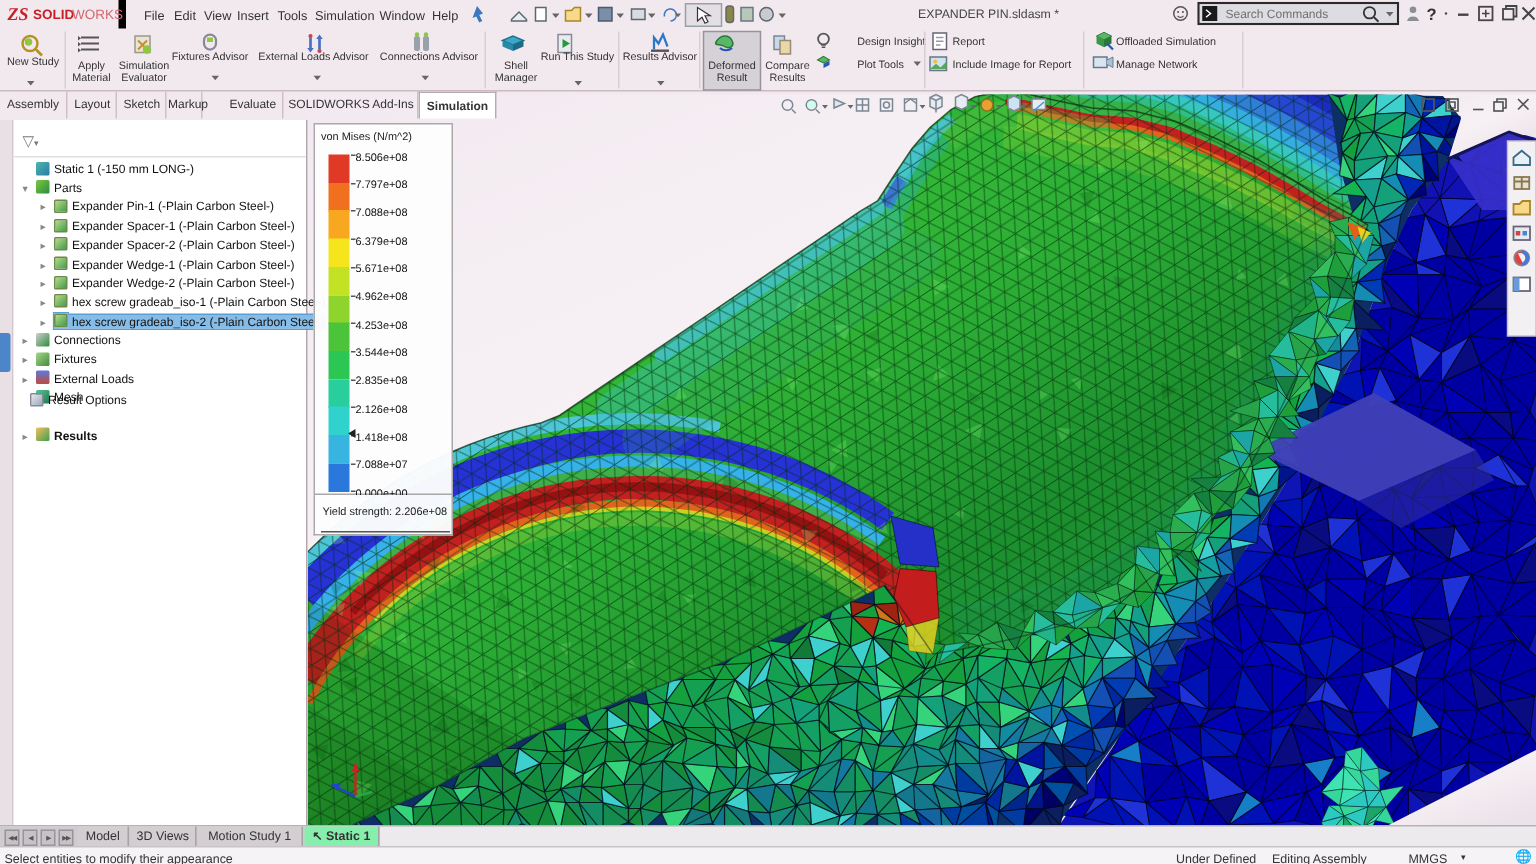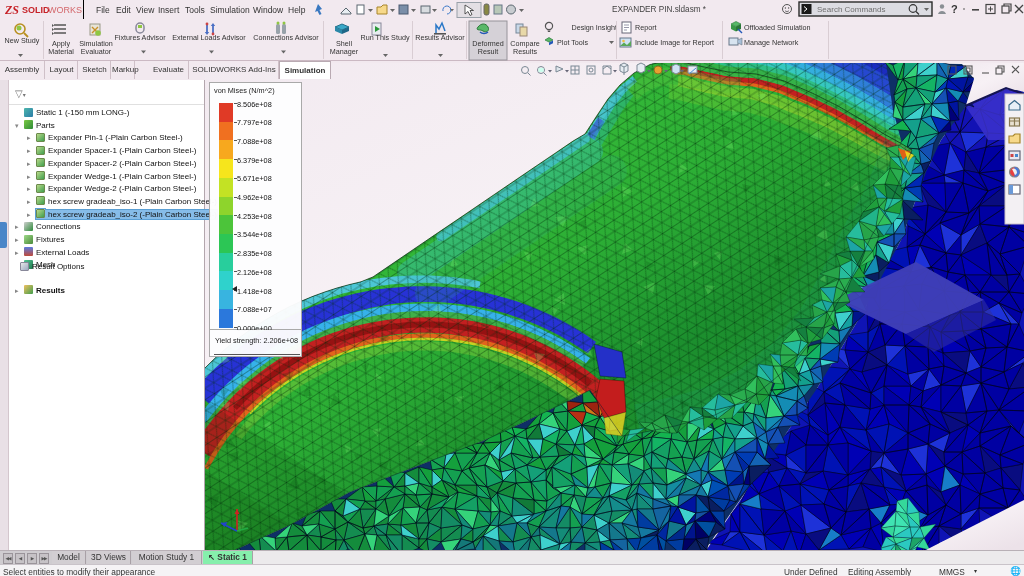--- a/index.html
+++ b/index.html
@@ -1,17 +1,17 @@
 <!DOCTYPE html>
 <html><head><meta charset="utf-8"><style>
 *{margin:0;padding:0;box-sizing:border-box}
 body{width:1024px;height:576px;overflow:hidden;font-family:"Liberation Sans",sans-serif;background:#f2e9ef;position:relative;font-size:8px;color:#222}
 #titlebar{position:absolute;left:0;top:0;width:1024px;height:19px}
 .mi{position:absolute;top:5px;font-size:8.5px;color:#333}
-#logo{position:absolute;left:0;top:0;width:84px;height:19px;border-right:1px solid #000000}
+#logo{position:absolute;left:0;top:0;width:84px;height:19px;border-right:5px solid #000000}
 #ribbon{position:absolute;left:0;top:19px;width:1024px;height:42px;border-bottom:1px solid #cbb9c3}
 .rlbl{position:absolute;font-size:7.2px;color:#333;text-align:center;line-height:7.6px;white-space:pre}
 .rsep{position:absolute;width:1px;background:#d9cdd3}
 #tabstrip{position:absolute;left:0;top:61px;width:1024px;height:19px}
 .tab{position:absolute;top:0;height:18px;font-size:8px;color:#333;text-align:center;line-height:17px;border-right:1px solid #cfc0c8}
 .tab.active{background:#fff;border:1px solid #b9aab2;border-bottom:none;font-weight:bold}
 #lrail{position:absolute;left:0;top:80px;width:9px;height:470px;background:#e9e0e6;border-right:1px solid #d4c6cd}
 #lrail .tag{position:absolute;left:0;top:142px;width:7px;height:26px;background:#4a86c8;border-radius:0 2px 2px 0}
 #panel{position:absolute;left:9px;top:80px;width:196px;height:470px;background:#fff;border-right:1px solid #b3a6ad}
 .trow{position:absolute;left:0;height:12.6px;white-space:nowrap;font-size:8px;line-height:12.6px;color:#111}
@@ -318,21 +318,21 @@
  <div class="rlbl" style="left:250px;top:15px;width:72px">Connections Advisor</div>
  <div class="rlbl" style="left:325px;top:21px;width:38px">Shell
 Manager</div>
  <div class="rlbl" style="left:358px;top:15px;width:54px">Run This Study</div>
  <div class="rlbl" style="left:414px;top:15px;width:52px">Results Advisor</div>
  <div class="rlbl" style="left:470px;top:21px;width:36px">Deformed
 Result</div>
  <div class="rlbl" style="left:508px;top:21px;width:34px">Compare
 Results</div>
  <div class="rlbl" style="left:557px;top:5px;width:60px;text-align:right">Design Insight</div>
- <div class="rlbl" style="left:557px;top:20px;width:60px;text-align:left">Plot Tools</div>
+ <div class="rlbl" style="left:557px;top:20px;width:60px;text-align:center">Plot Tools</div>
  <div class="rlbl" style="left:635px;top:5px;width:60px;text-align:left">Report</div>
  <div class="rlbl" style="left:635px;top:20px;width:110px;text-align:left">Include Image for Report</div>
  <div class="rlbl" style="left:744px;top:5px;width:90px;text-align:left">Offloaded Simulation</div>
  <div class="rlbl" style="left:744px;top:20px;width:90px;text-align:left">Manage Network</div>
  <div class="rsep" style="left:43px;top:2px;height:38px"></div>
  <div class="rsep" style="left:323px;top:2px;height:38px"></div>
  <div class="rsep" style="left:412px;top:2px;height:38px"></div>
  <div class="rsep" style="left:466px;top:2px;height:38px"></div>
  <div class="rsep" style="left:616px;top:2px;height:38px"></div>
  <div class="rsep" style="left:722px;top:2px;height:38px"></div>

